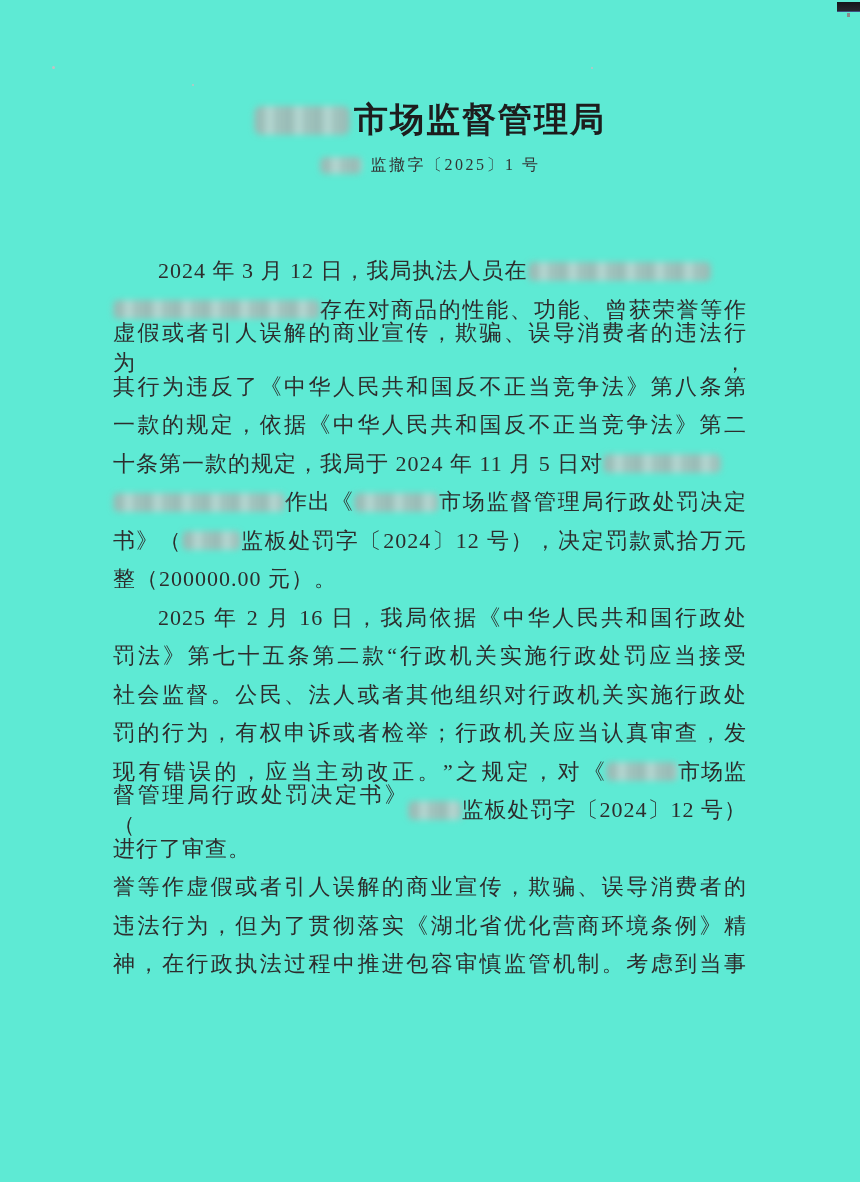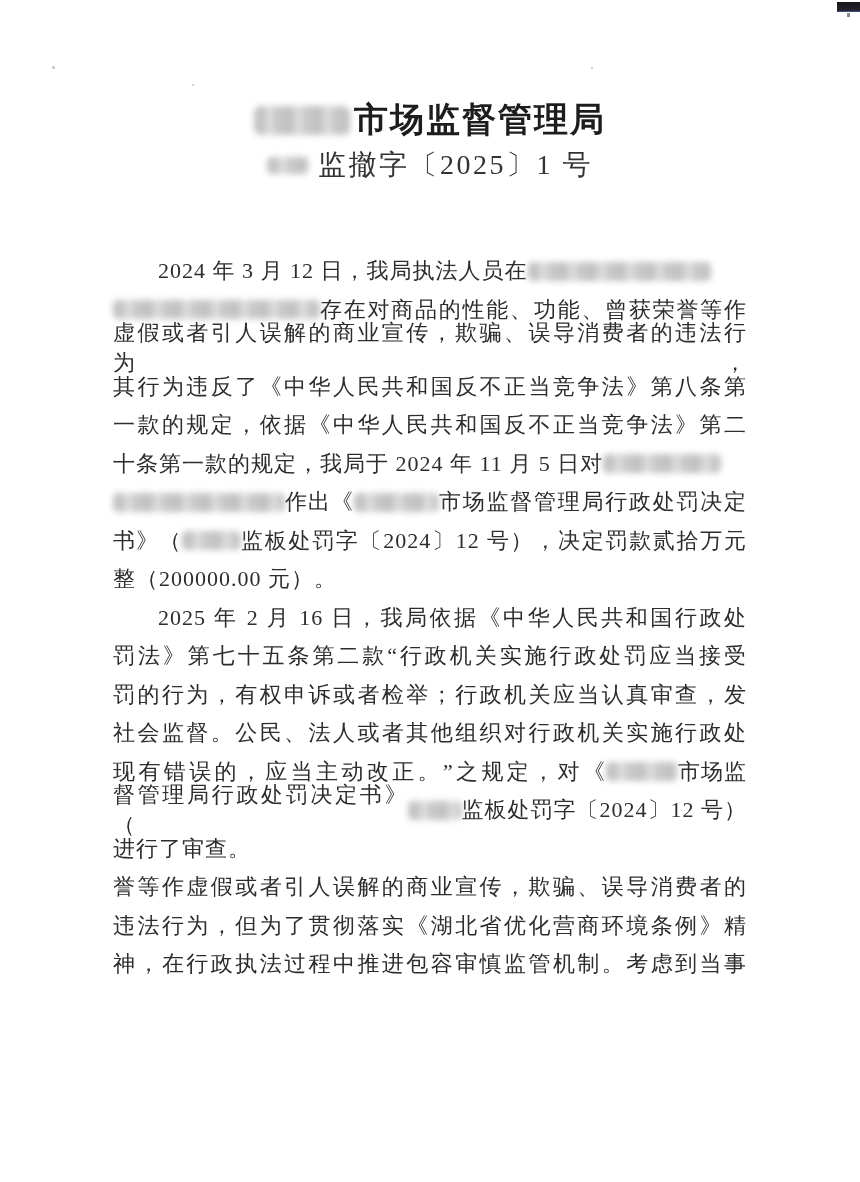--- a/index.html
+++ b/index.html
@@ -1,21 +1,21 @@
 <!DOCTYPE html>
 <html><head>
 <meta charset="utf-8">
 <style>
   html, body { margin: 0; padding: 0; background: #e8e8e8; }
   .page {
     position: relative;
     width: 860px;
     height: 1182px;
     margin: 0 auto;
-    background: #ffffff;
+    background: #5eead4;
     overflow: hidden;
     font-family: "Liberation Serif", "DejaVu Serif", serif;
     color: #2d2d2d;
   }
 
   
   .corner-bar {
     position: absolute;
     top: 2px;
     right: 0;
@@ -69,21 +69,21 @@
   .redact.title-redact { height: 29px; border-radius: 7px; }
   .docnum-row {
     display: flex;
     justify-content: center;
     align-items: center;
     height: 32px;
     gap: 9px;
     margin-top: 7px;
   }
   .docnum-text {
-    font-size: 28px;
+    font-size: 16px;
     letter-spacing: 2.5px;
     color: #333333;
     white-space: nowrap;
   }
   .redact.docnum-redact { height: 17px; }
 
   
   .doc-body {
     position: absolute;
     top: 252px;
@@ -165,24 +165,24 @@
       <div class="line">
         <span class="t">整（200000.00 元）。</span>
       </div>
       <div class="line indent">
         <span class="t fill">2025 年 2 月 16 日，我局依据《中华人民共和国行政处</span>
       </div>
       <div class="line">
         <span class="t fill">罚法》第七十五条第二款“行政机关实施行政处罚应当接受</span>
       </div>
       <div class="line">
+        <span class="t fill">社会监督。公民、法人或者其他组织对行政机关实施行政处</span>
+      </div>
+      <div class="line">
         <span class="t fill">罚的行为，有权申诉或者检举；行政机关应当认真审查，发</span>
-      </div>
-      <div class="line">
-        <span class="t fill">社会监督。公民、法人或者其他组织对行政机关实施行政处</span>
       </div>
       <div class="line">
         <span class="t fill">现有错误的，应当主动改正。”之规定，对《</span>
         <span class="redact" style="width: 72px;"></span>
         <span class="t">市场监</span>
       </div>
       <div class="line">
         <span class="t fill">督管理局行政处罚决定书》（</span>
         <span class="redact" style="width: 54px;"></span>
         <span class="t">监板处罚字〔2024〕12 号）</span>

